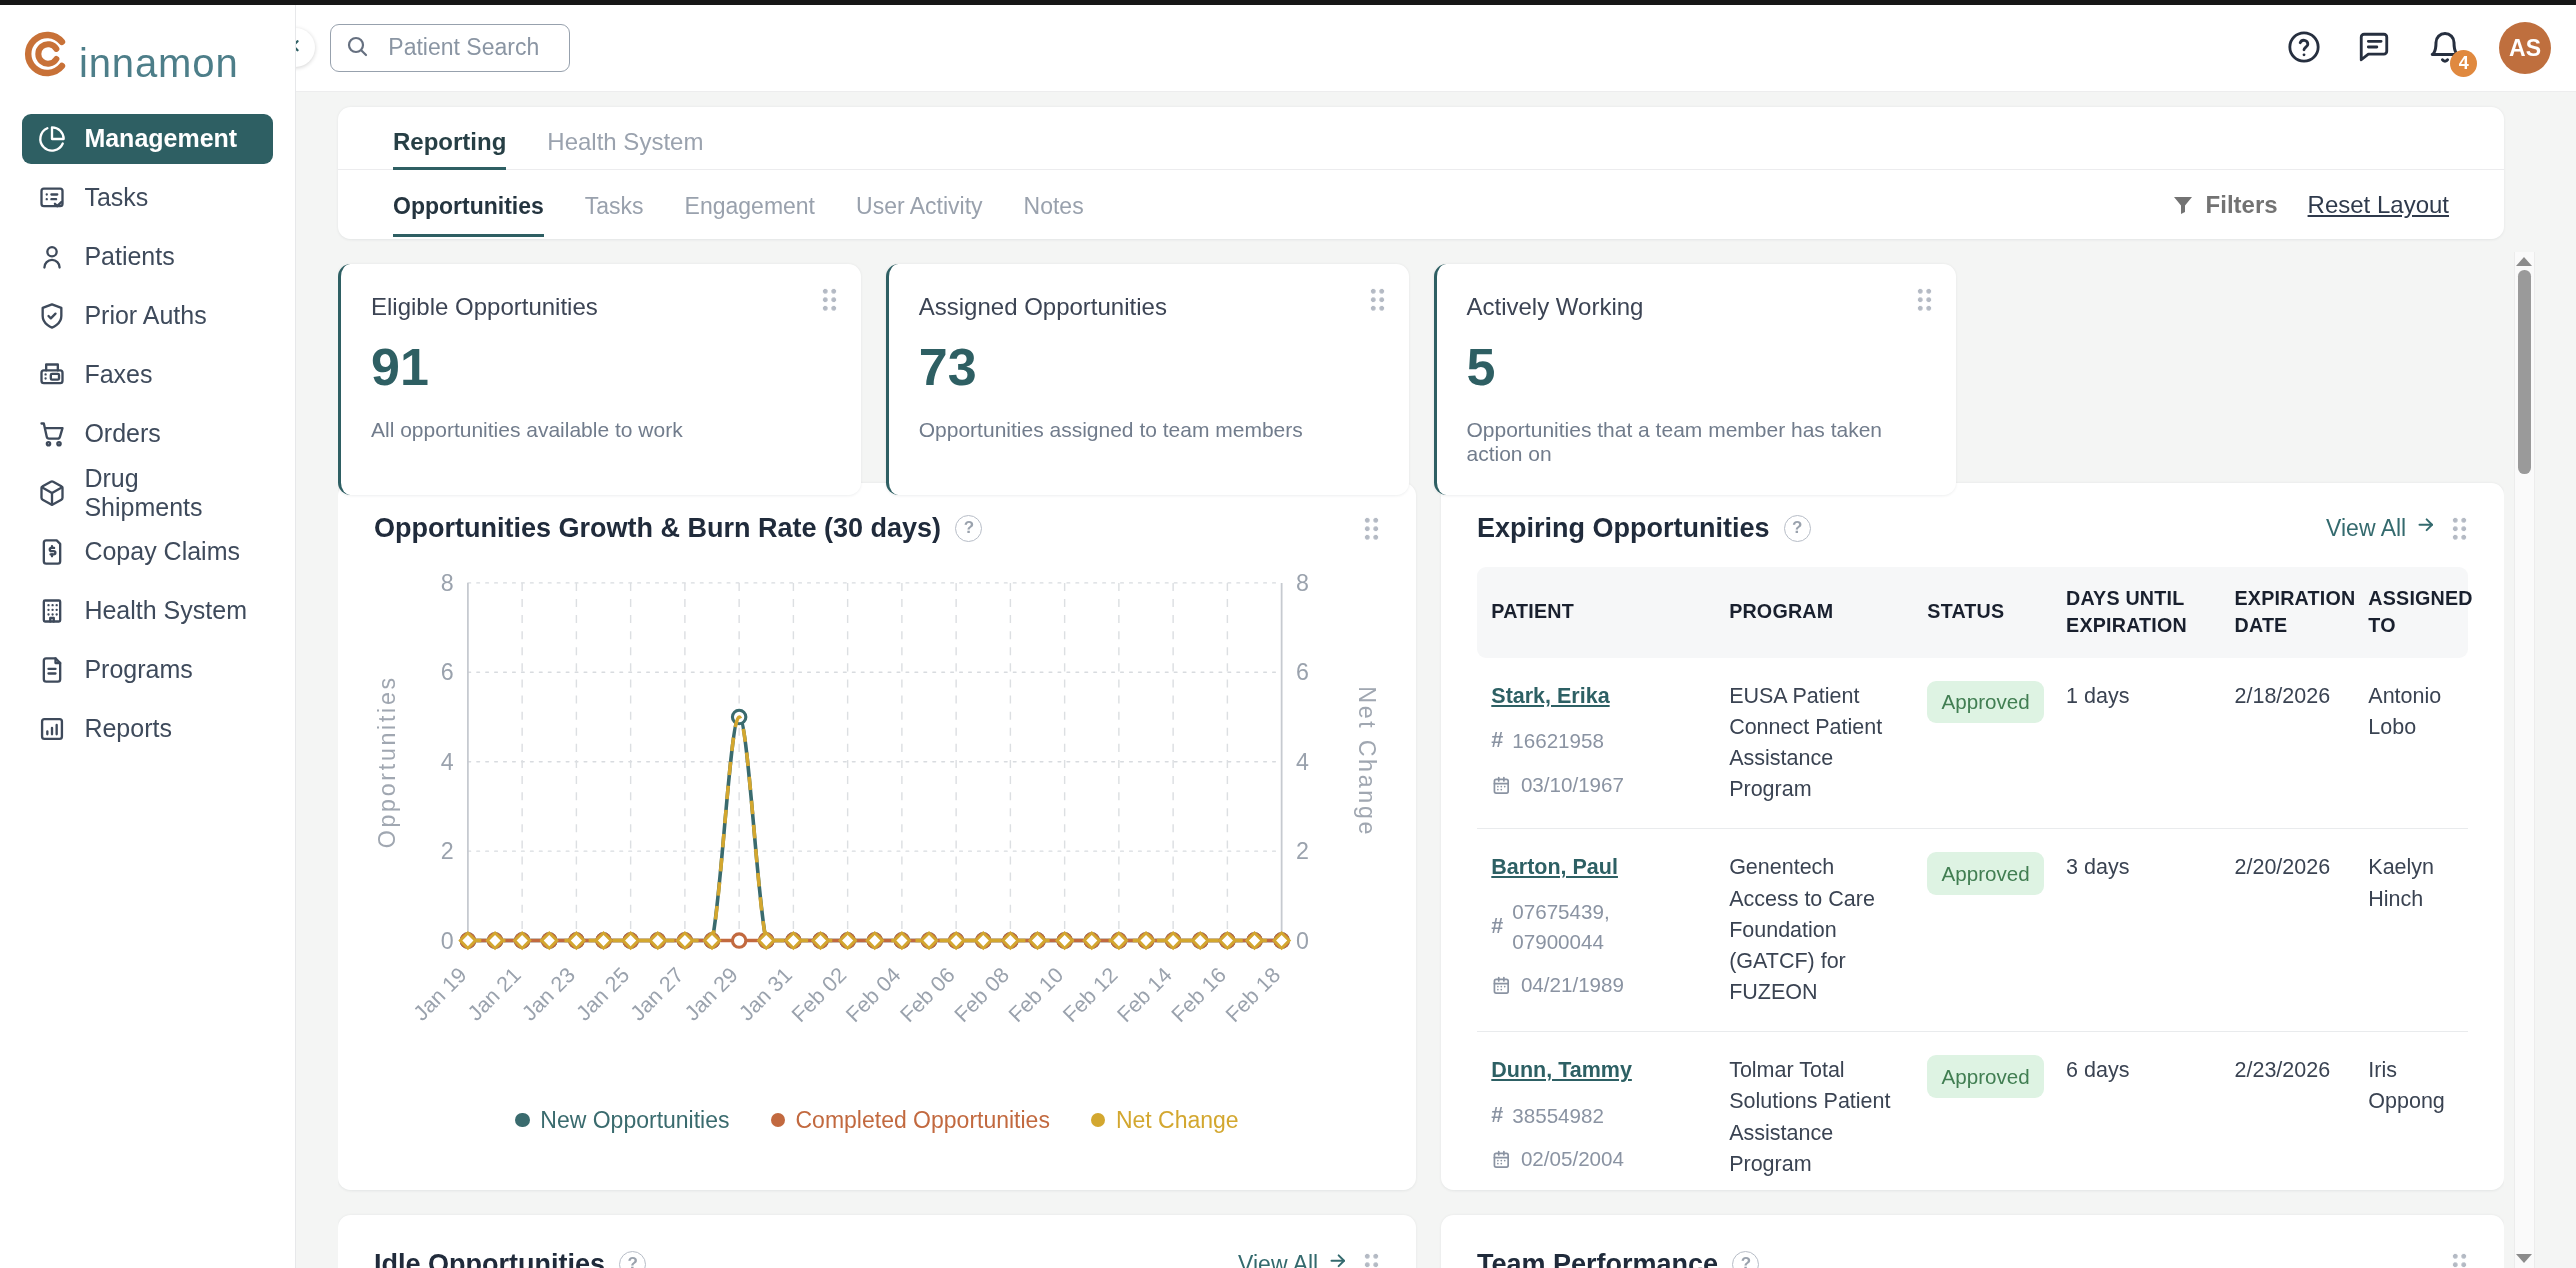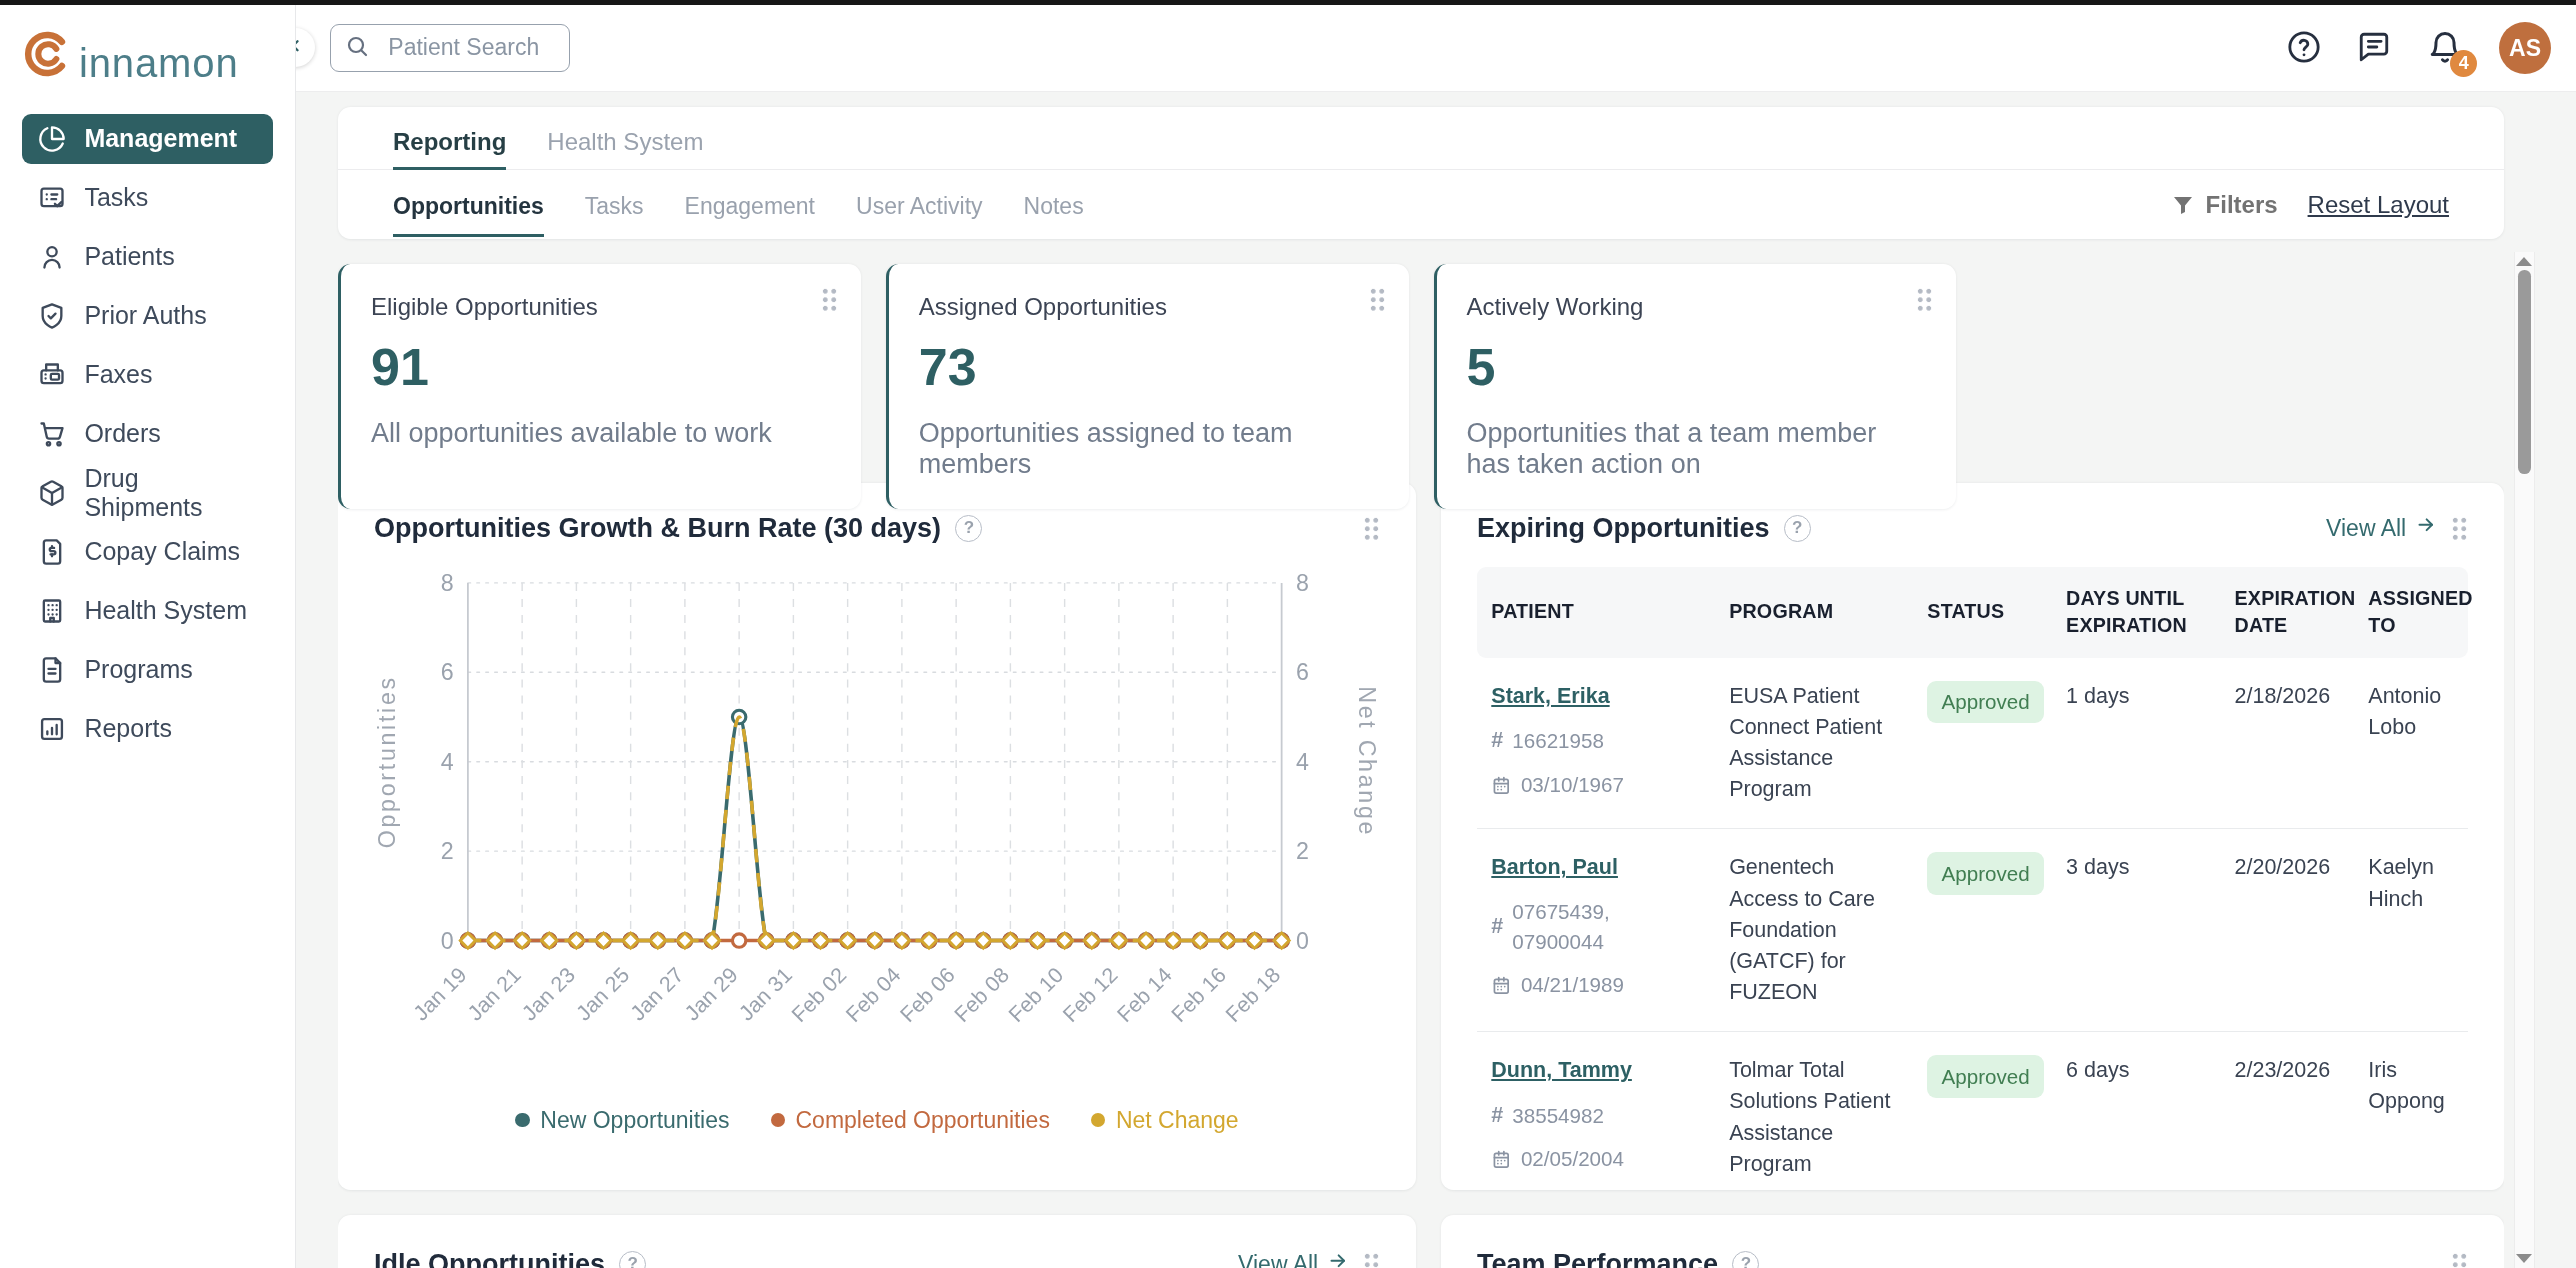--- a/index.html
+++ b/index.html
@@ -40,21 +40,21 @@
   .filter-actions { margin-left:auto; display:flex; align-items:center; gap:30px; }
   .filters-btn { display:flex; align-items:center; gap:10.7px; background:none; border:none; font-size:24px; font-weight:600; color:#737373; cursor:pointer; font-family:inherit; }
   .reset-link { font-size:24px; color:#2f3a4c; font-weight:500; text-decoration:underline; cursor:pointer; }
 
   .scroll-area { position:absolute; top:161px; left:42px; width:2166px; bottom:0; overflow:hidden; }
 
   .stats-row { margin-top:11.6px; display:grid; grid-template-columns:repeat(4,1fr); gap:25px; height:194px; }
   .stat-card { background:#fff; border-radius:12.5px; border-left:3.6px solid #2e5f63; box-shadow:0 0.9px 2.7px rgba(16,24,40,.07); padding:29px 30px; position:relative; }
   .stat-title { font-size:24px; color:#3c4454; font-weight:500; }
   .stat-value { font-size:52px; font-weight:700; color:#2e5f63; margin-top:16px; }
-  .stat-desc { font-size:27px; color:#717c8c; margin-top:21.5px; }
+  .stat-desc { font-size:21px; color:#717c8c; margin-top:21.5px; }
   .grip { width:17px; height:25px; background-image:radial-gradient(circle,#b4bac4 2.1px,transparent 2.6px); background-size:8.5px 8.5px; cursor:grab; }
   .stat-card .grip { position:absolute; top:23px; right:23px; }
 
   .mid-row { margin-top:25px; display:grid; grid-template-columns:1078px 1063px; gap:25px; height:707px; }
   .card { background:#fff; border-radius:12.5px; box-shadow:0 0.9px 2.7px rgba(16,24,40,.07); }
   .card-head { display:flex; align-items:center; gap:14.3px; }
   .card-title { font-size:27px; font-weight:600; color:#202b3b; }
   .help-dot { width:27px; height:27px; border:1.8px solid #b7bdc7; border-radius:50%; color:#9aa2ad; font-size:17px; font-weight:700; display:flex; align-items:center; justify-content:center; flex:0 0 auto; }
   .help-dot::before { content:"?"; }
   .head-spacer { flex:1; }

